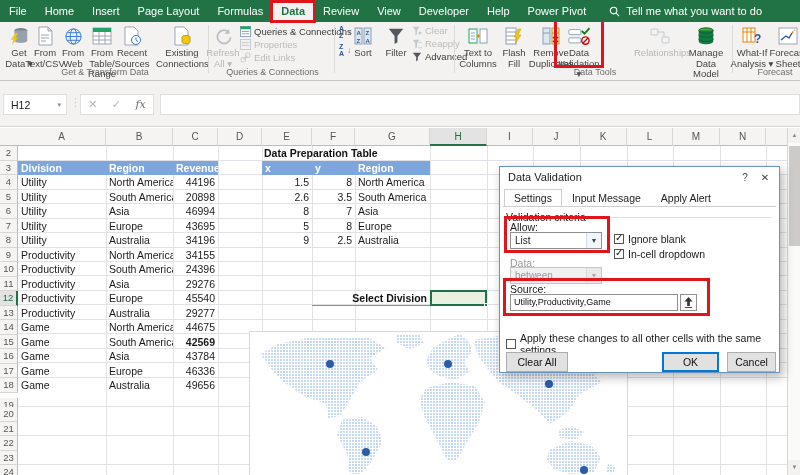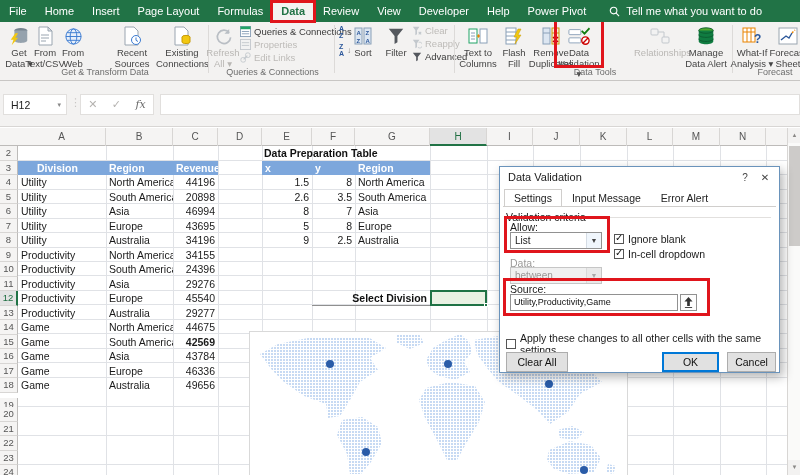--- a/index.html
+++ b/index.html
@@ -175,20 +175,34 @@
             <circle cx="10" cy="10" r="8" fill="#e8f0fa" stroke="#3a7ad1"></circle>
             <ellipse cx="10" cy="10" rx="3.5" ry="8" fill="none" stroke="#3a7ad1"></ellipse>
             <line x1="2" y1="10" x2="18" y2="10" stroke="#3a7ad1"></line>
             <line x1="3" y1="6" x2="17" y2="6" stroke="#3a7ad1"></line>
             <line x1="3" y1="14" x2="17" y2="14" stroke="#3a7ad1"></line>
           </svg>
         </div>
       <div>From</div>
       <div>Web</div>
     </div>
+    <div class="btn-lg" style="left:78px;width:48px;">
+      <div class="ic">
+          <svg width="20" height="18" viewBox="0 0 20 18">
+            <rect x="1" y="1" width="18" height="16" fill="#fff" stroke="#9aa5b0"></rect>
+            <rect x="1" y="1" width="18" height="4" fill="#21a366"></rect>
+            <line x1="7" y1="5" x2="7" y2="17" stroke="#9aa5b0"></line>
+            <line x1="13" y1="5" x2="13" y2="17" stroke="#9aa5b0"></line>
+            <line x1="1" y1="9" x2="19" y2="9" stroke="#9aa5b0"></line>
+            <line x1="1" y1="13" x2="19" y2="13" stroke="#9aa5b0"></line>
+          </svg>
+        </div>
+      <div>From Table/</div>
+      <div>Range</div>
+    </div>
     <div class="btn-lg" style="left:156px;width:52px;">
       <div class="ic">
           <svg width="19" height="20" viewBox="0 0 19 20">
             <path d="M2 1h9l4 4v14H2z" fill="#fff" stroke="#9aa5b0"></path>
             <ellipse cx="13" cy="11" rx="4" ry="1.6" fill="#f2c811" stroke="#c79a06"></ellipse>
             <path d="M9 11v5c0 .9 1.8 1.6 4 1.6s4-.7 4-1.6v-5" fill="#f2c811" stroke="#c79a06"></path>
           </svg>
         </div>
       <div>Existing</div>
       <div>Connections</div>
@@ -366,21 +380,21 @@
     <div class="btn-lg" style="left:683px;width:46px;">
       <div class="ic">
           <svg width="20" height="20" viewBox="0 0 22 22">
             <ellipse cx="11" cy="5" rx="8" ry="3" fill="#4ea72e"></ellipse>
             <path d="M3 5v12c0 1.7 3.6 3 8 3s8-1.3 8-3V5" fill="#107c41"></path>
             <ellipse cx="11" cy="5" rx="8" ry="3" fill="none" stroke="#0b5c30"></ellipse>
             <path d="M3 9.5c0 1.7 3.6 3 8 3s8-1.3 8-3M3 14c0 1.7 3.6 3 8 3s8-1.3 8-3" fill="none" stroke="#0b5c30"></path>
           </svg>
         </div>
       <div>Manage</div>
-      <div>Data Alert</div>
+      <div>Data Model</div>
     </div>
     <div class="grp-label" style="left:540px;width:110px;">Data Tools</div>
     <div class="gdiv" style="left:732px;"></div>
 
     <div class="btn-lg" style="left:730px;width:44px;">
       <div class="ic">
           <svg width="20" height="18" viewBox="0 0 20 18">
             <rect x="1" y="1" width="12" height="14" fill="#fff" stroke="#e98300"></rect>
             <line x1="1" y1="5" x2="13" y2="5" stroke="#e98300"></line>
             <line x1="5" y1="1" x2="5" y2="15" stroke="#e98300"></line>
@@ -475,21 +489,21 @@
         <div class="vline" style="left: 515px;"></div>
         <div class="vline" style="left: 562px;"></div>
         <div class="vline" style="left: 609px;"></div>
         <div class="vline" style="left: 655px;"></div>
         <div class="vline" style="left: 702px;"></div>
         <div class="vline" style="left: 748px;"></div>
       </div>
 
     <div>
         <div class="srow tbl-hdr" style="top: 33.5px; left: 18px; width: 200px;">
-          <span class="scell txt" style="left: 16px; width: 88px;">Division</span>
+          <span class="scell txt" style="left: 0px; width: 88px;">Division</span>
           <span class="scell txt" style="left: 88px; width: 67px;">Region</span>
           <span class="scell txt" style="left: 155px; width: 45px;">Revenue</span>
         </div>
         <div class="srow" style="top: 48px; left: 18px; width: 200px;">
           <span class="scell txt" style="left: 0px; width: 88px;">Utility</span>
           <span class="scell txt" style="left: 88px; width: 67px;">North America</span>
           <span class="scell num" style="left: 155px; width: 45px;">44196</span>
         </div>
         <div class="srow" style="top: 62.5px; left: 18px; width: 200px;">
           <span class="scell txt" style="left: 0px; width: 88px;">Utility</span>
@@ -638,21 +652,21 @@
   </div>
 
   <div class="dialog">
     <div class="dlg-title">Data Validation</div>
     <div class="dlg-sys" style="right:26px;">?</div>
     <div class="dlg-sys" style="right:6px;">✕</div>
 
     <div class="dlg-tabs">
       <div class="dlg-tab active">Settings</div>
       <div class="dlg-tab">Input Message</div>
-      <div class="dlg-tab">Error Alert</div>
+      <div class="dlg-tab">Apply Alert</div>
     </div>
     <div class="dlg-tabline"></div>
 
     <div class="dlg-group">Validation criteria</div>
     <div class="dlg-groupline"></div>
 
     <div class="dlg-label" style="left:10px;top:54px;">Allow:</div>
     <div class="combo" style="left:10px;top:65px;">
       <span>List</span>
       <span class="drop">▼</span>

